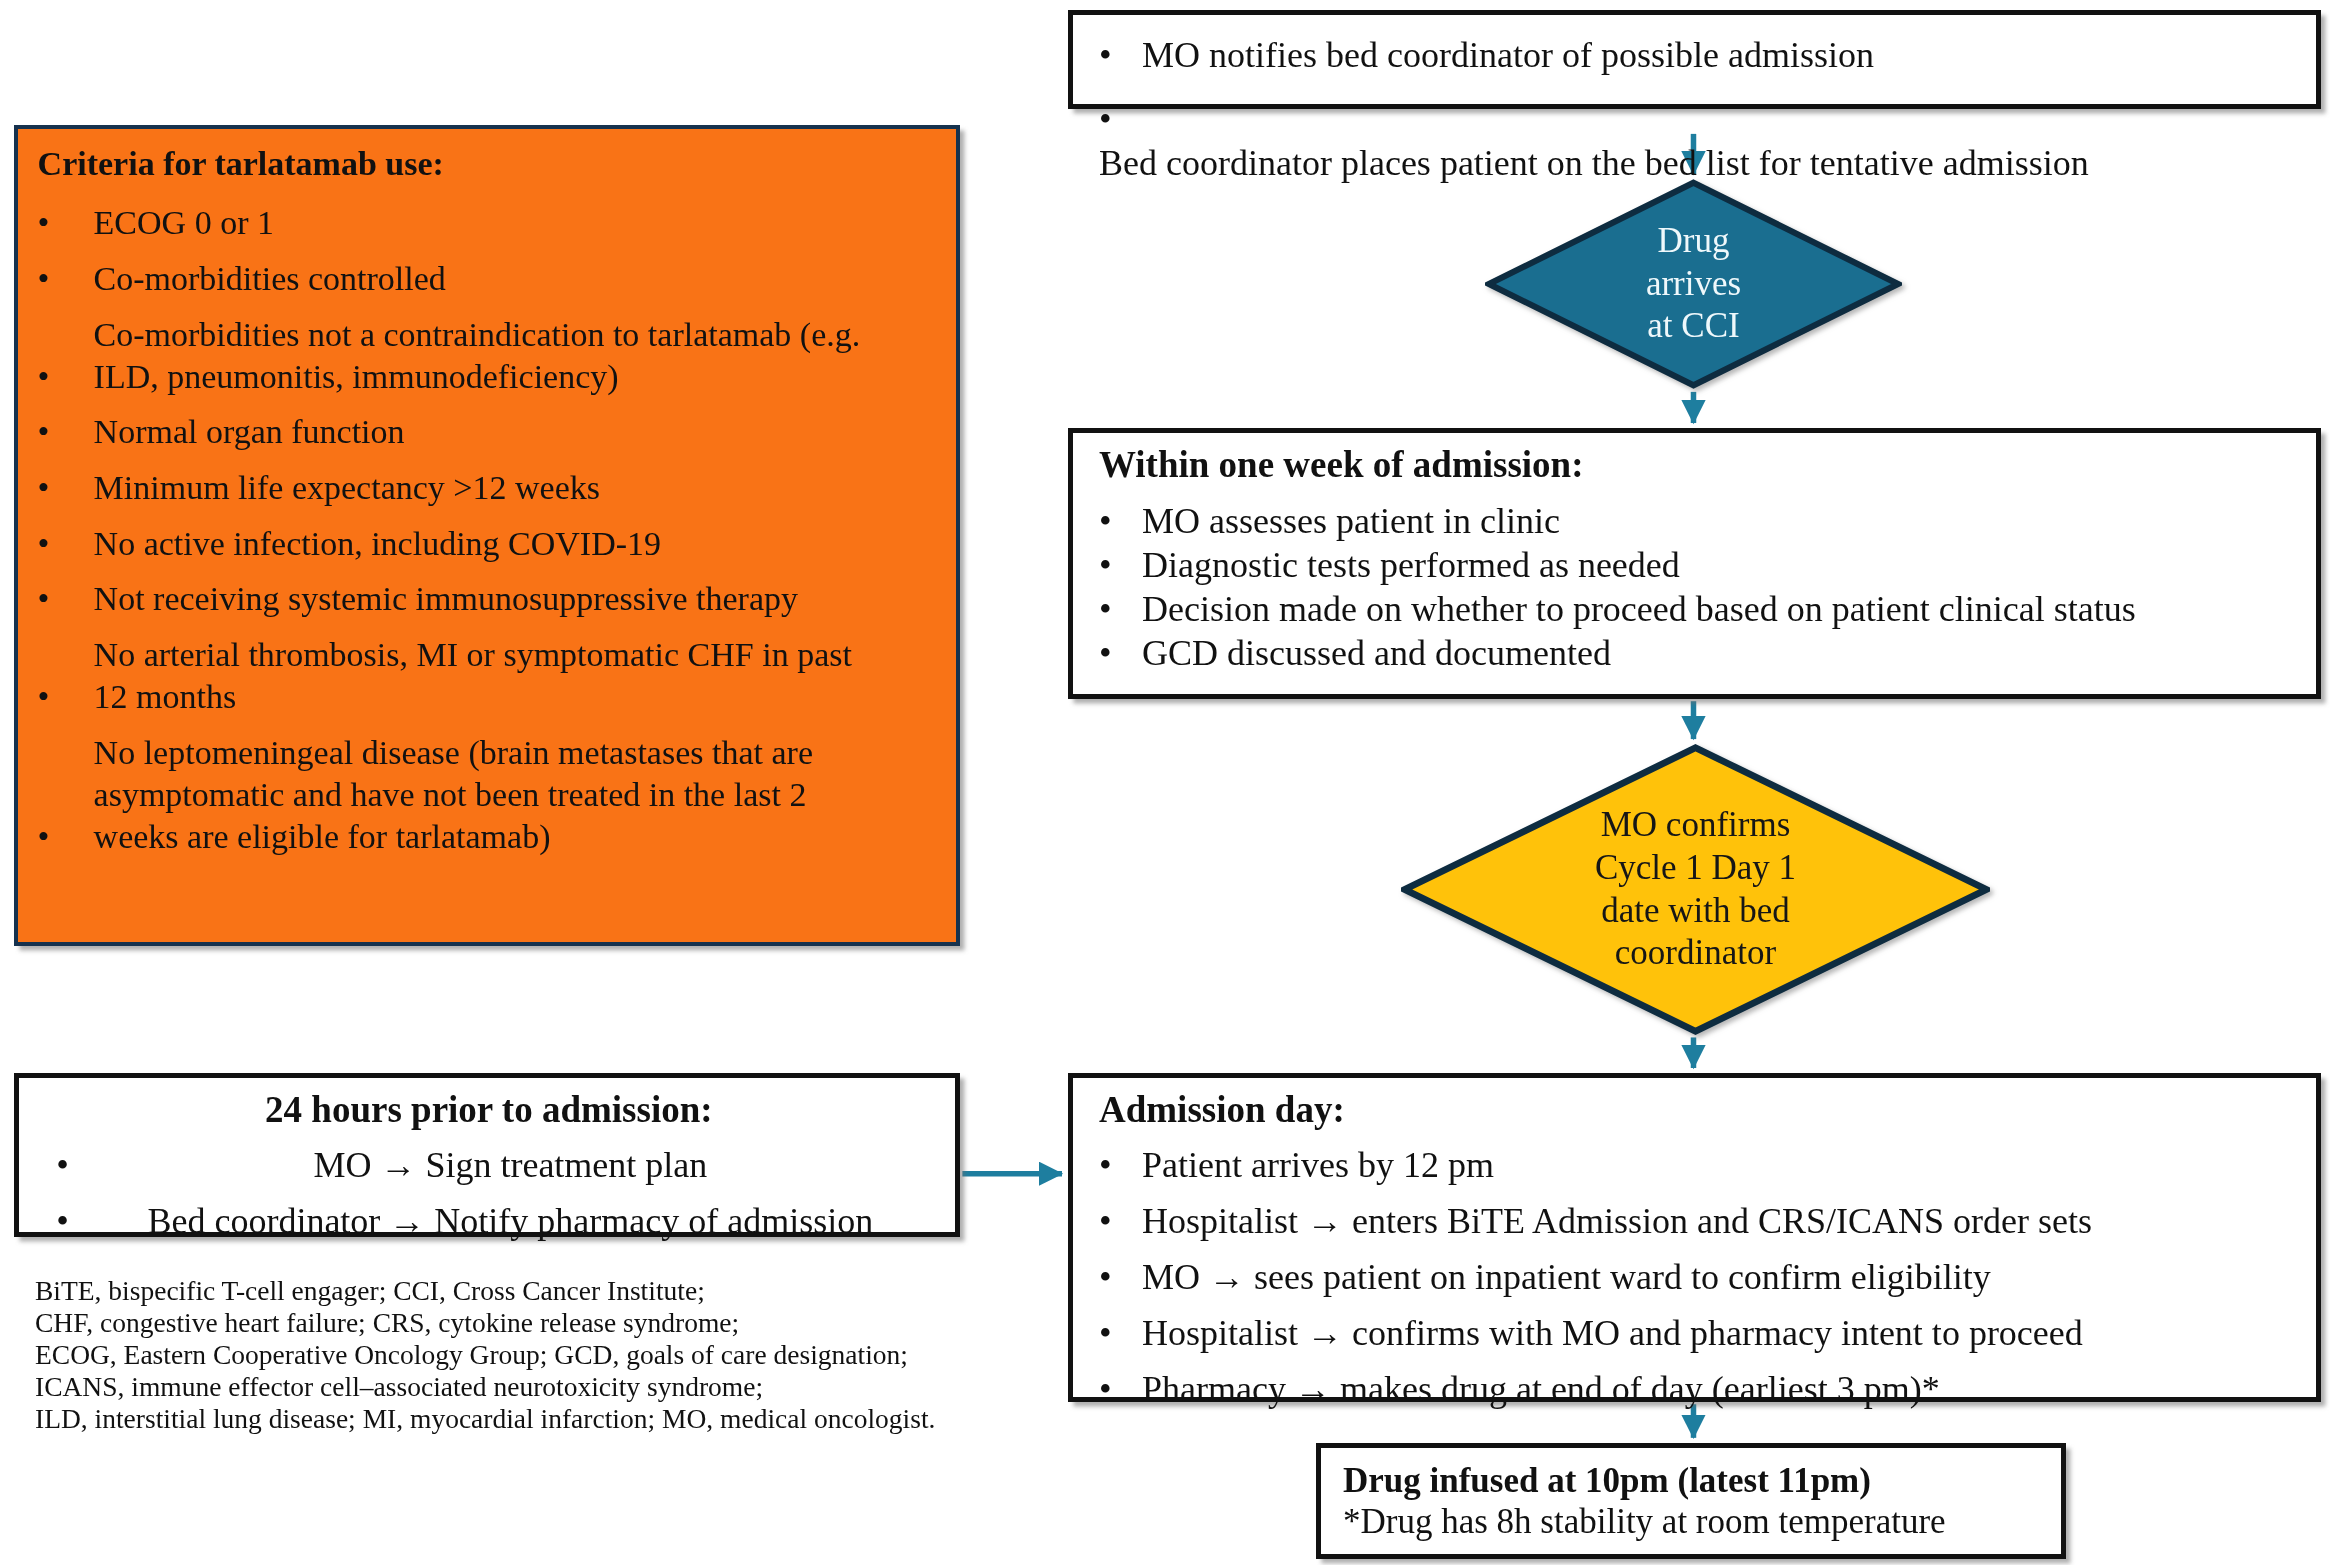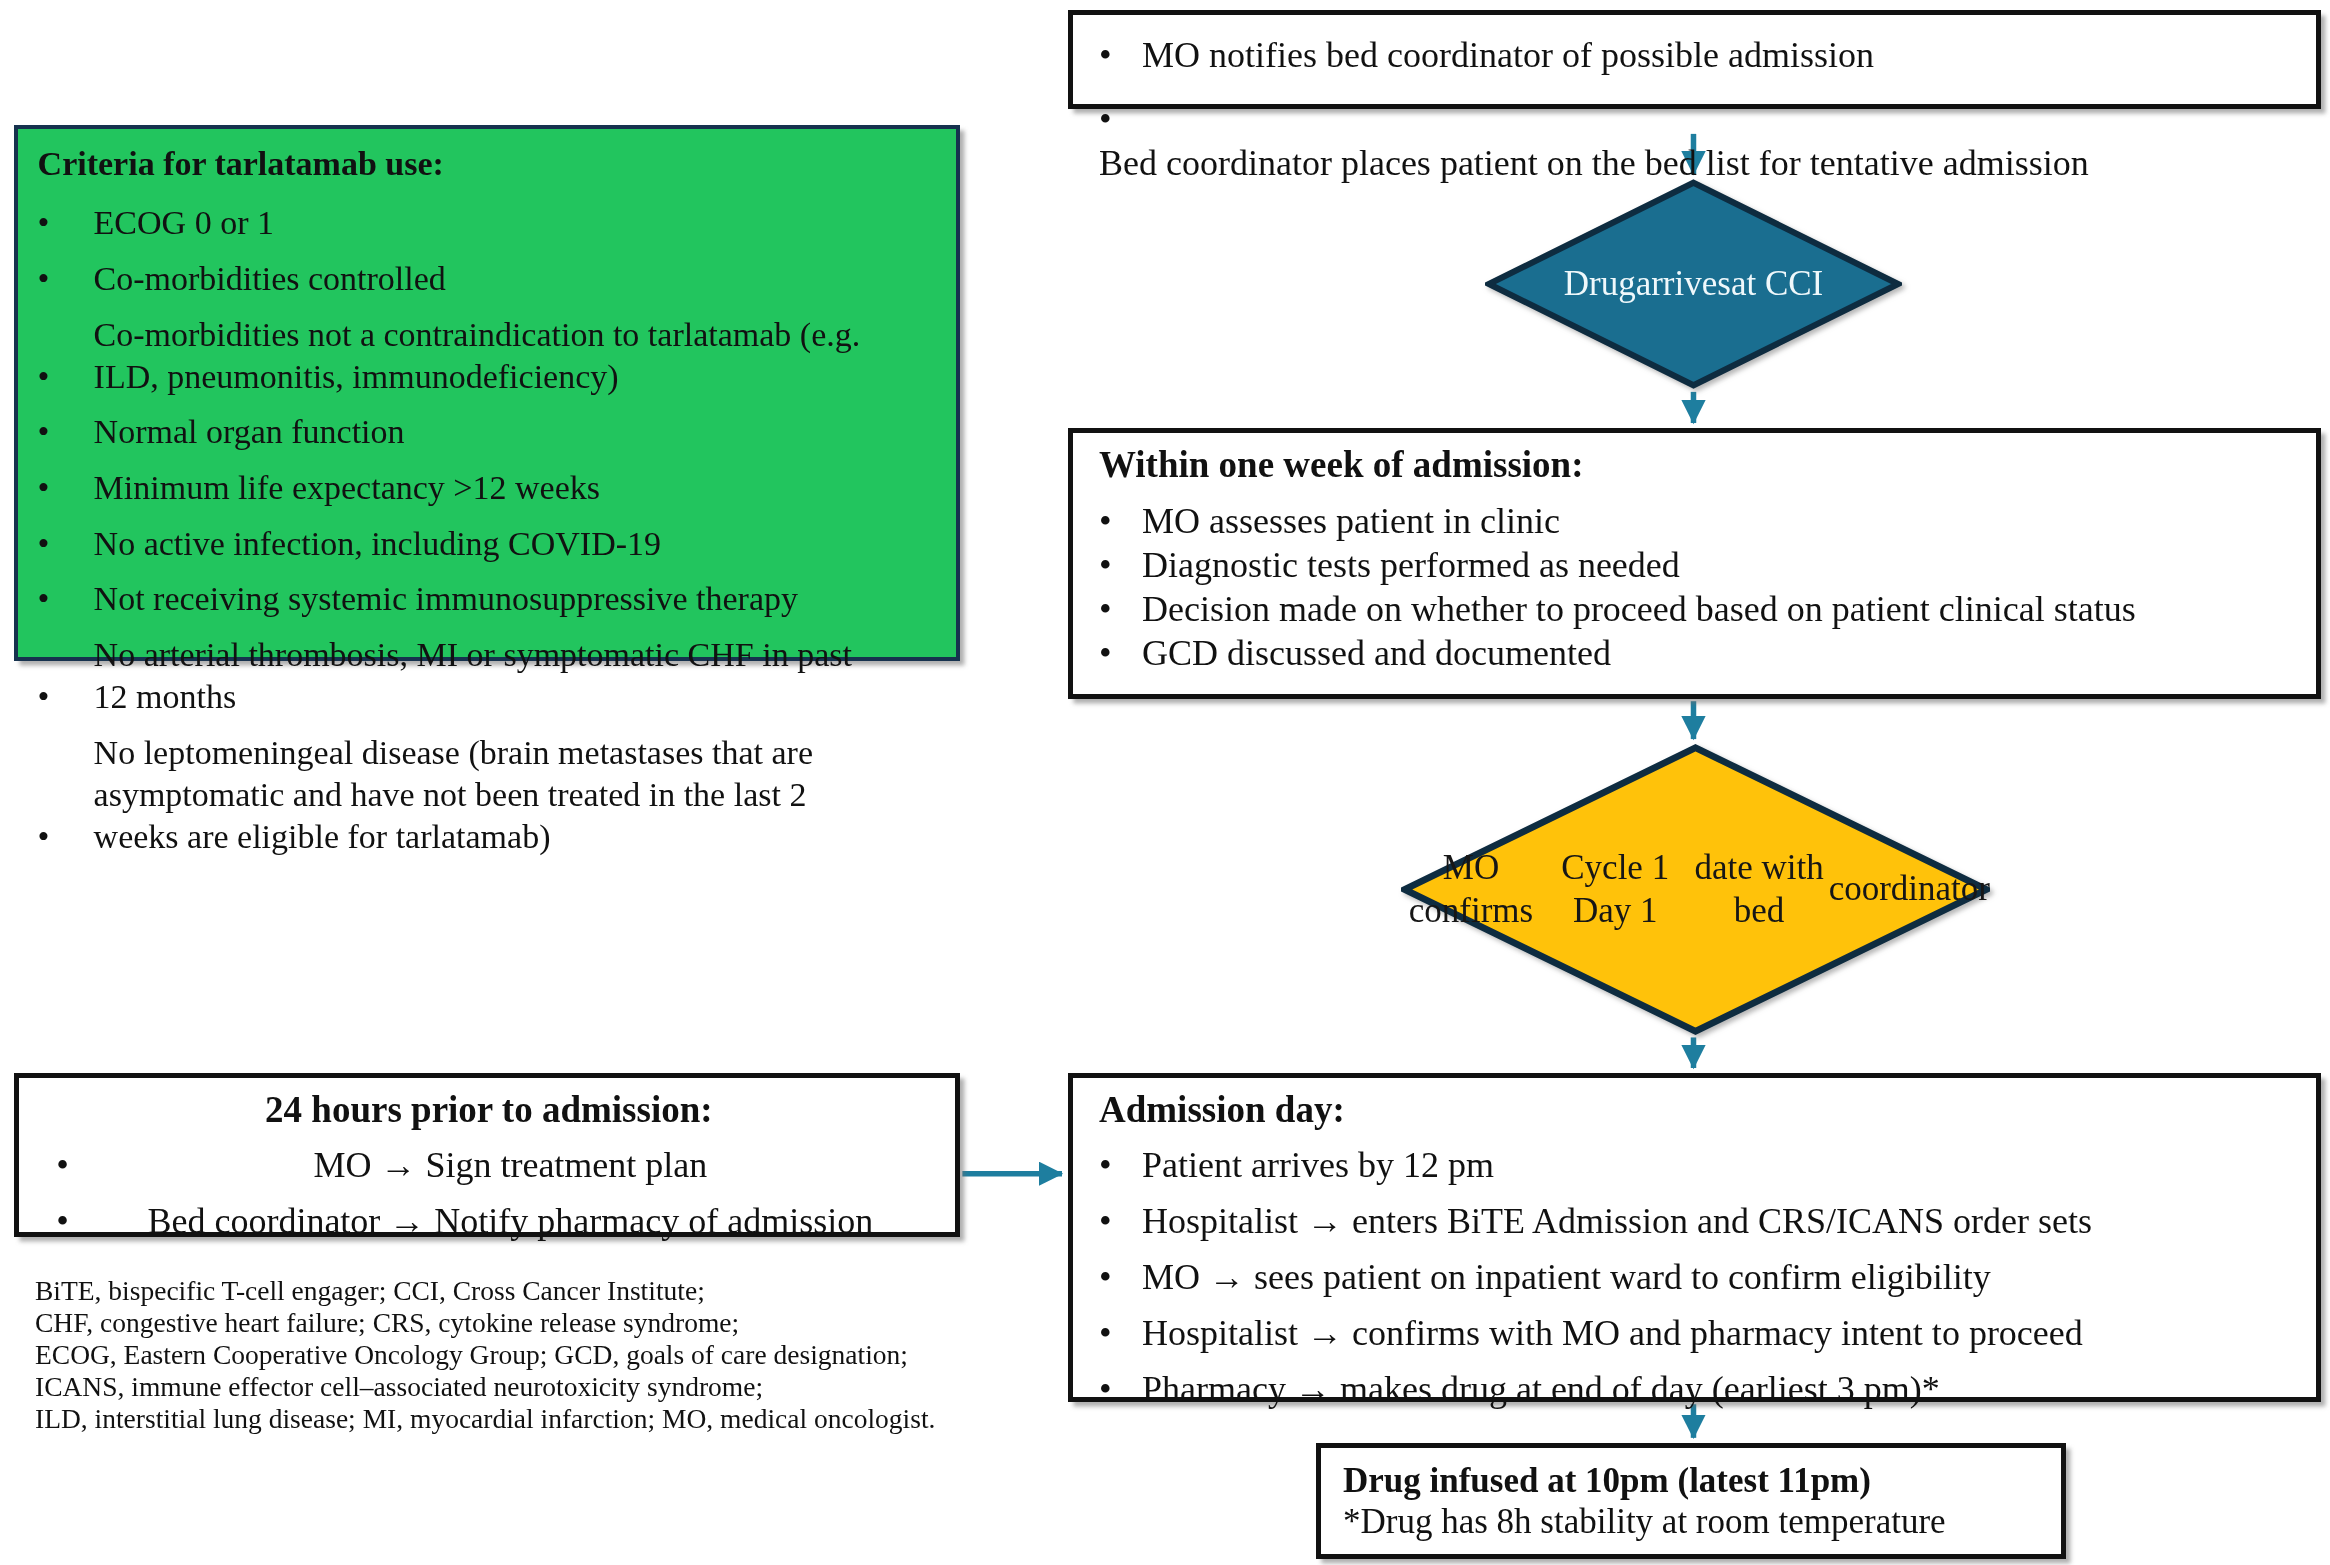--- a/index.html
+++ b/index.html
@@ -11,22 +11,22 @@
 
   .box{position:absolute;box-sizing:border-box;background:#ffffff;
        border:5.5px solid #111111;box-shadow:4.9px 4.9px 4.3px rgba(110,110,110,.55);}
   .box-title{font-weight:bold;font-size:37px;line-height:1.22;}
   .item{display:flex;align-items:flex-start;}
   .b{flex:0 0 43px;}
   .b::before{content:"\2022";}
   .t{flex:1 1 auto;}
 
   
-  #criteria-box{left:14px;top:125px;width:946px;height:536px;
-    background:#22c55e;border:4.9px solid #16324E;
+  #criteria-box{left:14px;top:125px;width:946px;height:821px;
+    background:#f97316;border:4.9px solid #16324E;
     padding:13.5px 79px 6.1px 19.6px;font-size:34px;line-height:1.24;}
   #criteria-box .box-title{font-size:34px;margin-bottom:18.3px;}
   #criteria-box .item{margin-bottom:13.5px;align-items:flex-end;}
   #criteria-box .b{flex:0 0 56px;}
 
   
   .rbox{font-size:36px;line-height:1.22;padding:8.6px 18.3px 0 26px;}
   #referral-box{left:1068px;top:10.4px;width:1253px;height:99px;padding-top:19px;}
   #referral-box .item{margin-top:0;}
   #referral-box .item + .item{margin-top:19.6px;flex-direction:column;}
@@ -47,21 +47,21 @@
   #drug-box .line1{font-weight:bold;}
 
   
   #footnotes{position:absolute;left:35px;top:1275px;width:1009px;
     font-size:27.5px;line-height:32px;}
 
   
   .diamond{position:absolute;}
   .diamond svg{position:absolute;left:0;top:0;filter:drop-shadow(3.1px 3.1px 2.4px rgba(110,110,110,.5));}
   .dlabel{position:absolute;left:0;top:0;width:100%;height:100%;
-    display:flex;flex-direction:row;align-items:center;justify-content:center;
+    display:flex;flex-direction:column;align-items:center;justify-content:center;
     font-size:35px;line-height:1.22;text-align:center;}
   #teal-diamond{left:1485px;top:179px;width:417px;height:210px;}
   #teal-diamond .dlabel{color:#EFF8FB;}
   #yellow-diamond{left:1401px;top:744px;width:589px;height:291px;}
   #yellow-diamond .dlabel{color:#161616;}
 
   
   #arrows{position:absolute;left:0;top:0;width:2330px;height:1565px;pointer-events:none;}
   #arrows line{stroke-width:9px;}
 </style>

